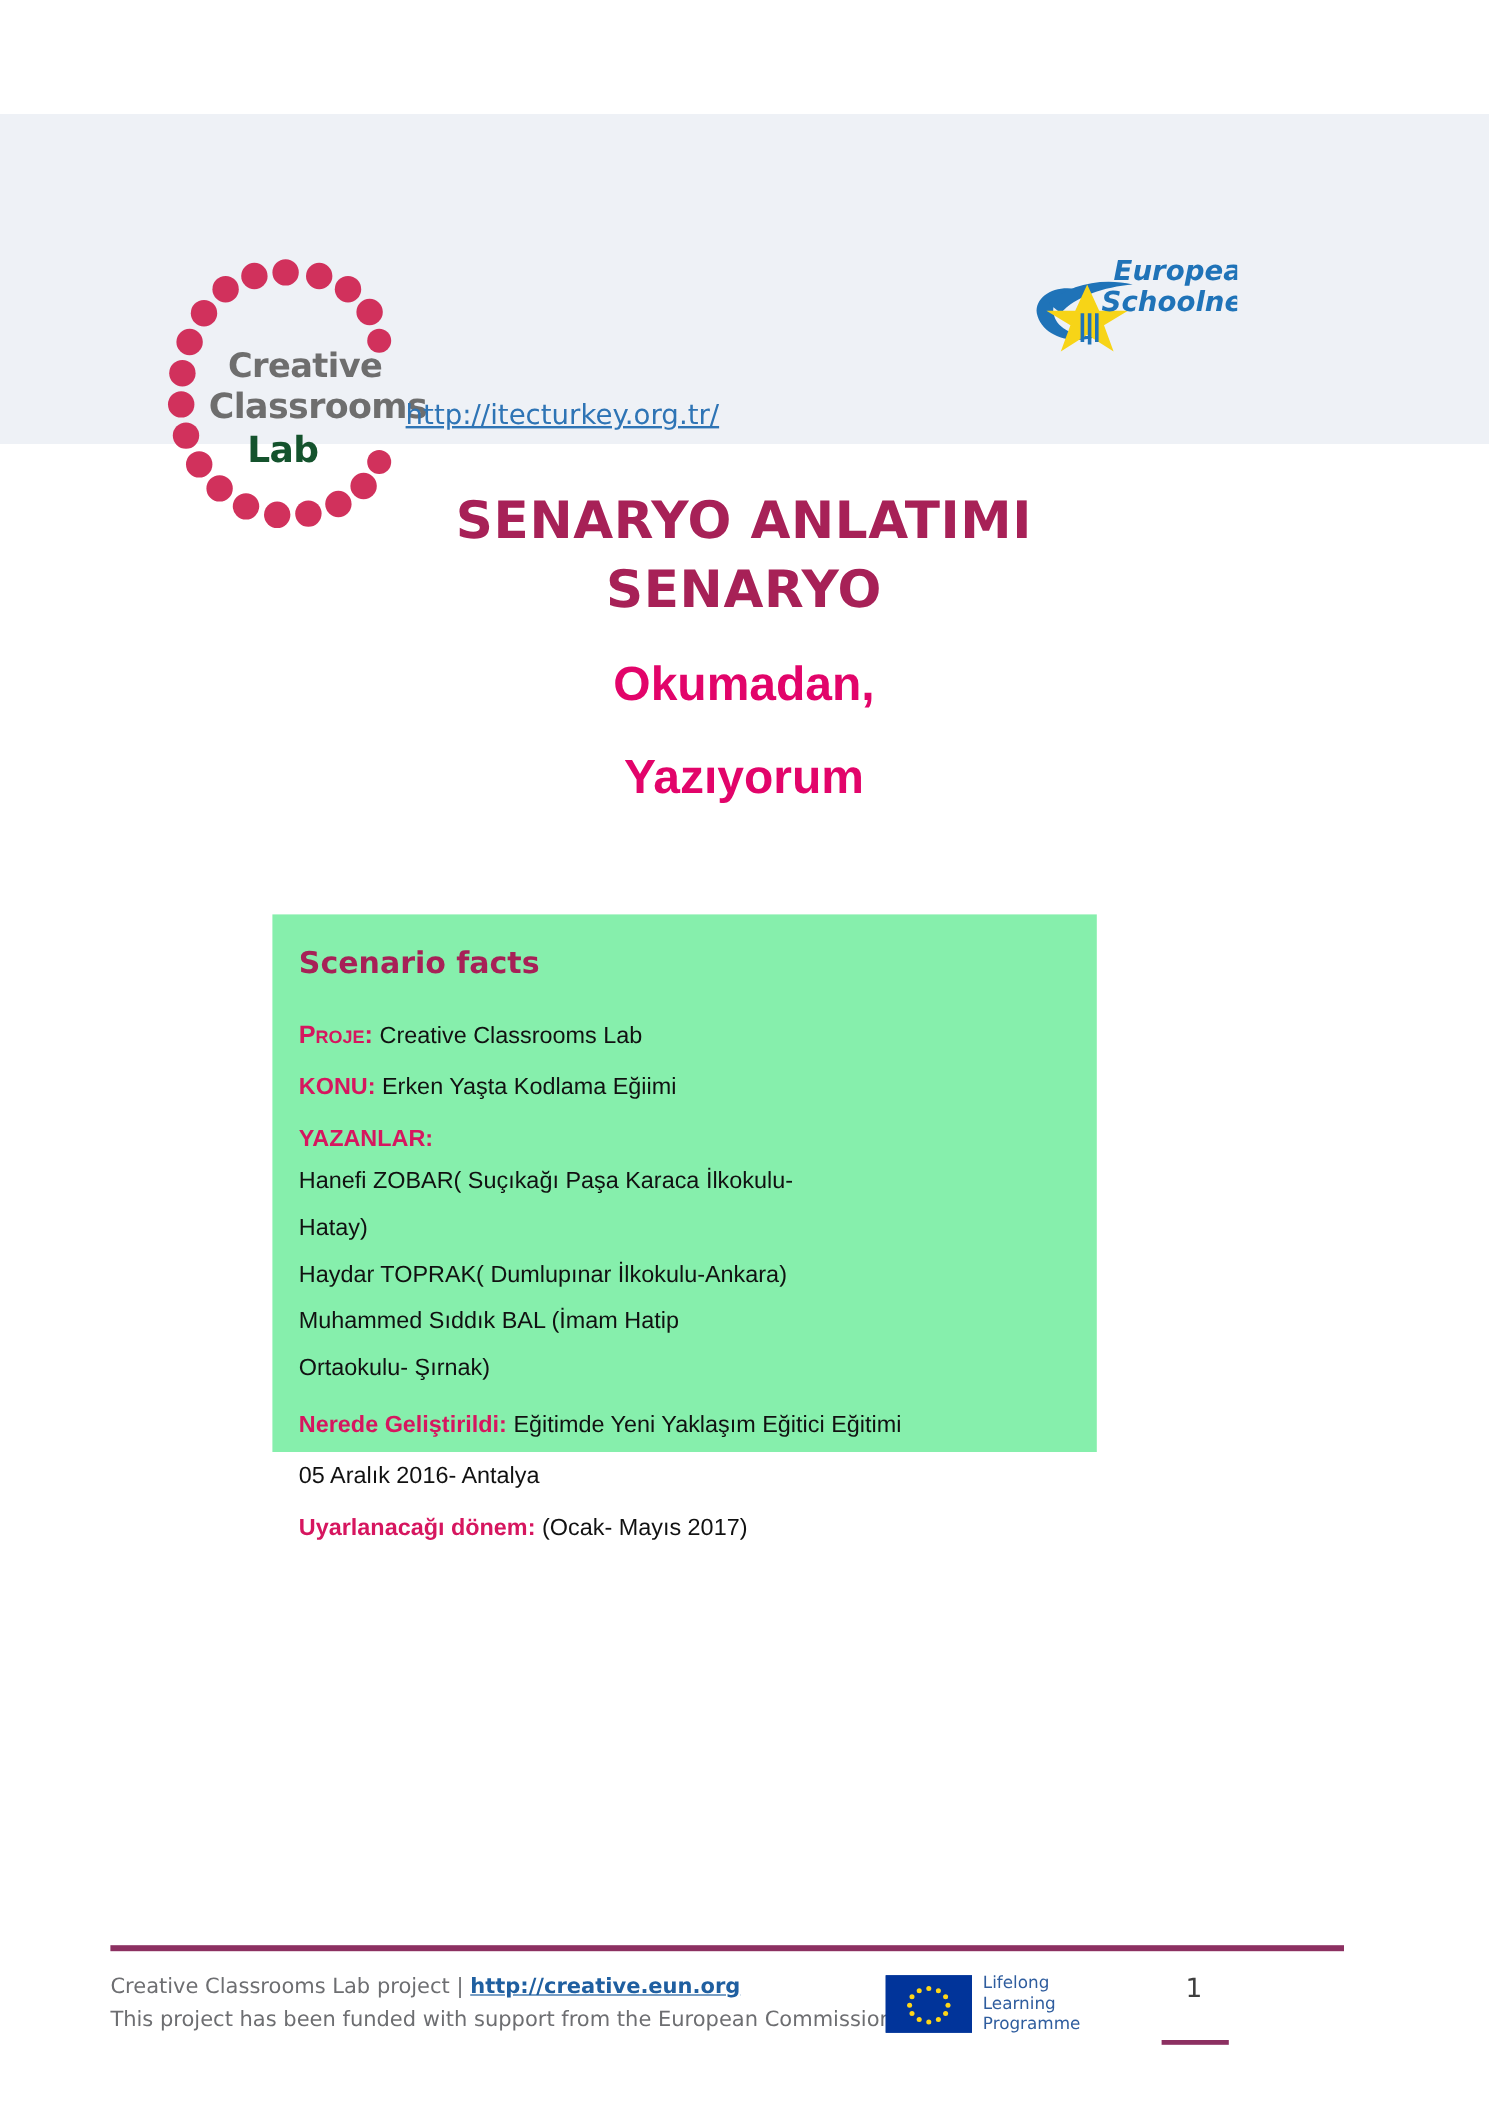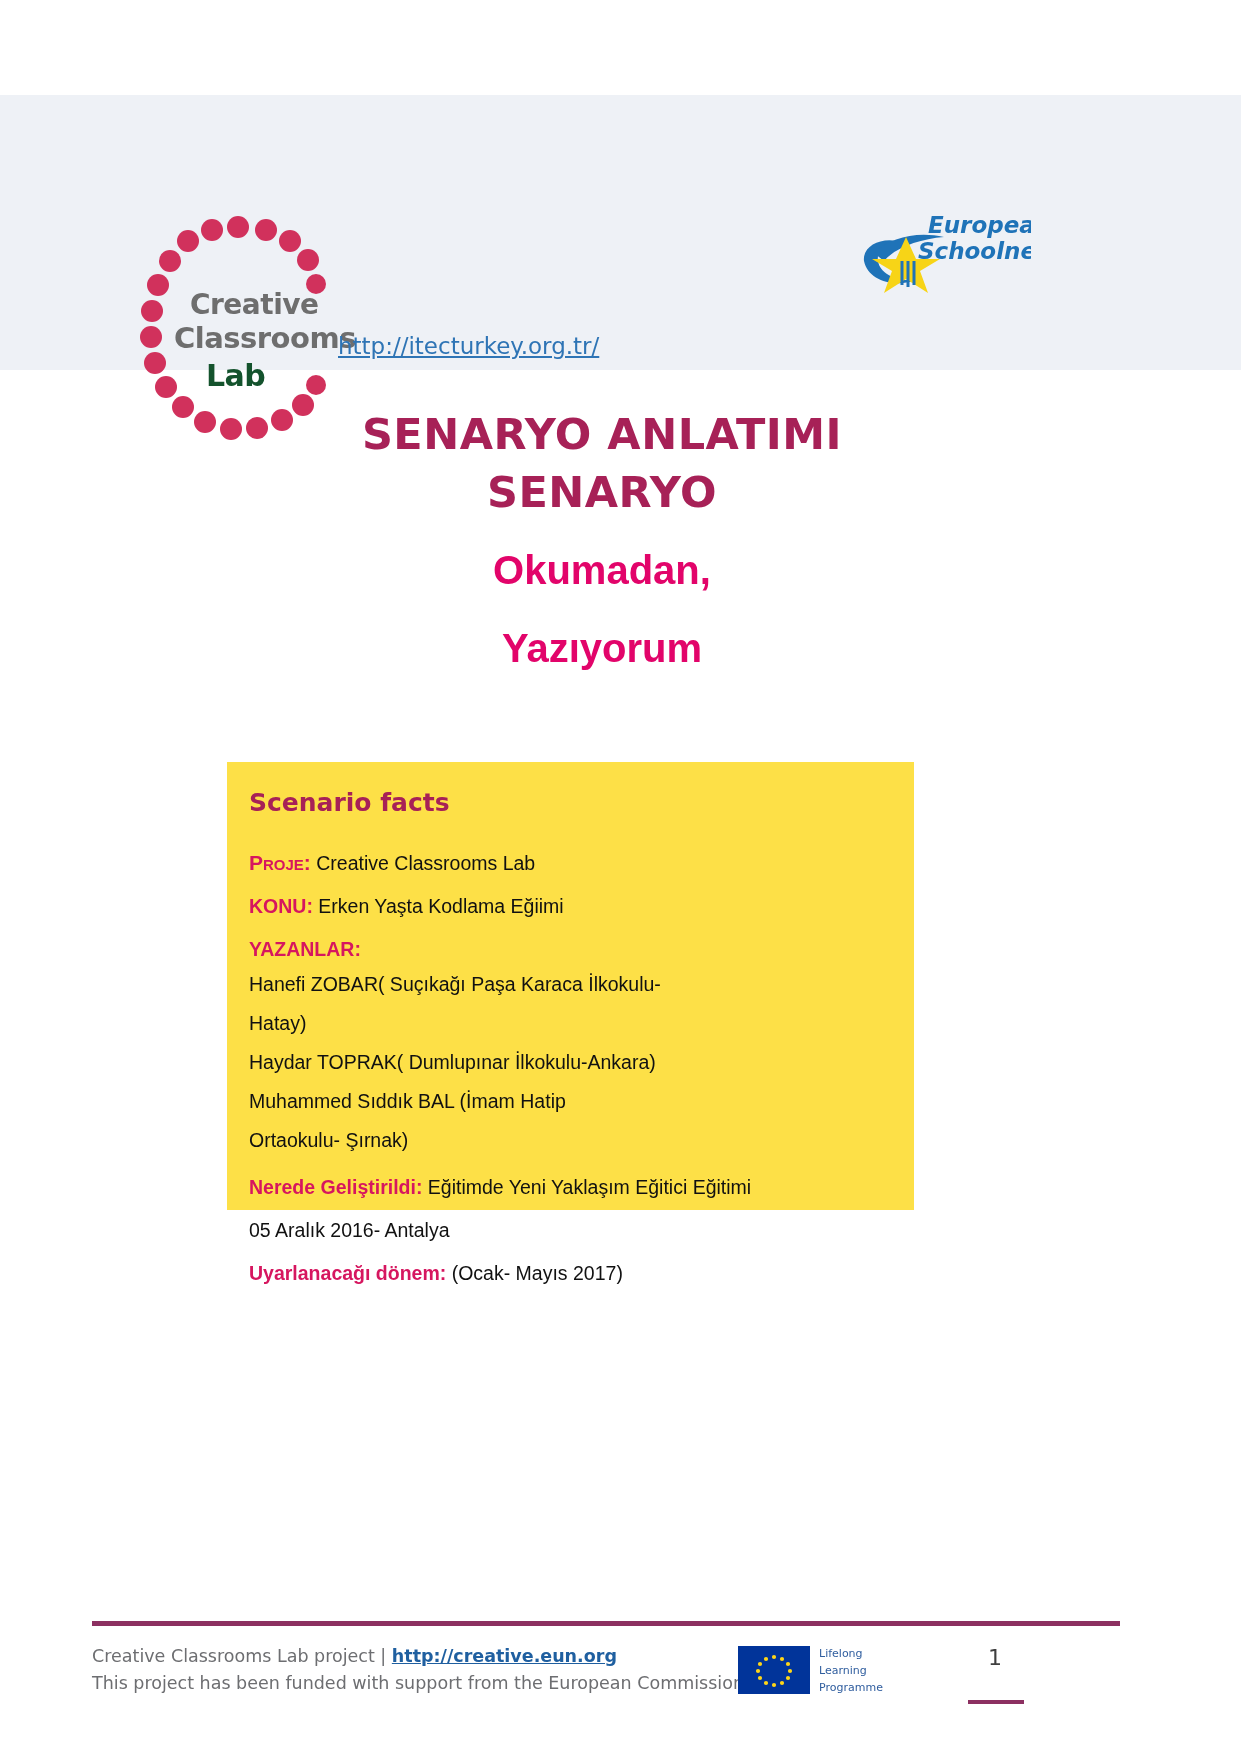--- a/index.html
+++ b/index.html
@@ -85,21 +85,21 @@
     left: 856px;
     top: 112px;
     width: 175px;
     height: 90px;
   }
   .eun-logo svg { display: block; }
 
   
   .title-block {
     position: absolute;
-    left: 152px;
+    left: 170px;
     top: 405px;
     width: 900px;
     text-align: center;
   }
   .title-main {
     font-family: "DejaVu Sans", sans-serif;
     font-weight: bold;
     font-size: 43px;
     line-height: 58px;
     color: #a72157;
@@ -114,21 +114,21 @@
     color: #e2046a;
   }
 
   
   .facts-box {
     position: absolute;
     left: 227px;
     top: 762px;
     width: 687px;
     height: 448px;
-    background: #fde047;
+    background: #86efac;
     box-sizing: border-box;
     padding: 26px 0 0 12px;
   }
   .facts-title {
     font-family: "DejaVu Sans", sans-serif;
     font-weight: bold;
     font-size: 25px;
     color: #a72157;
     margin: 0 0 30px 0;
     padding-left: 10px;
@@ -196,21 +196,21 @@
     width: 72px;
     height: 48px;
     background: #01349a;
     position: relative;
     flex: none;
   }
   .eu-flag svg { display: block; }
   .ll-words {
     margin-left: 9px;
     font-family: "DejaVu Sans", sans-serif;
-    font-size: 11px;
+    font-size: 14px;
     color: #2f5d9e;
     line-height: 17px;
   }
 
   .page-num {
     position: absolute;
     left: 975px;
     top: 1645px;
     width: 40px;
     text-align: center;

